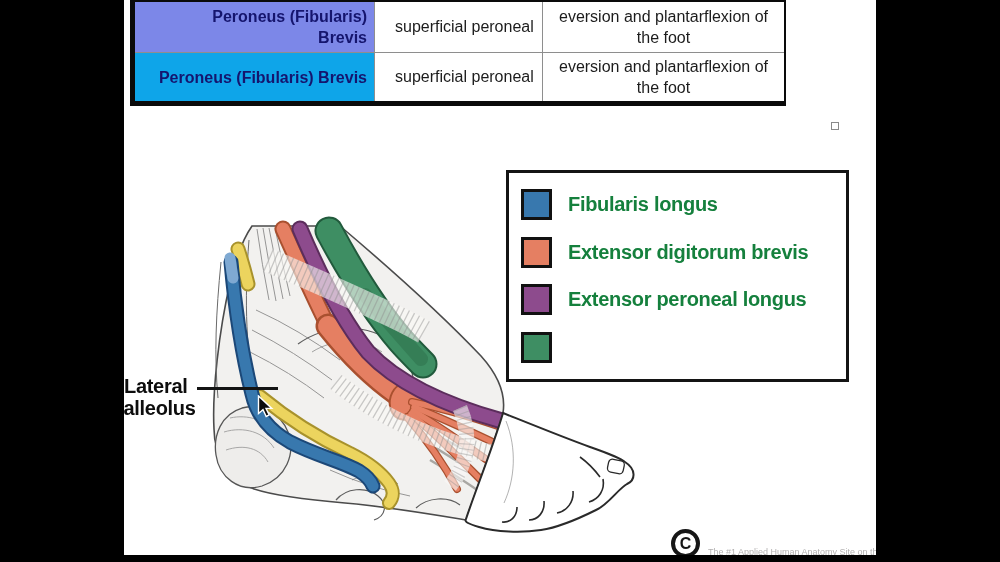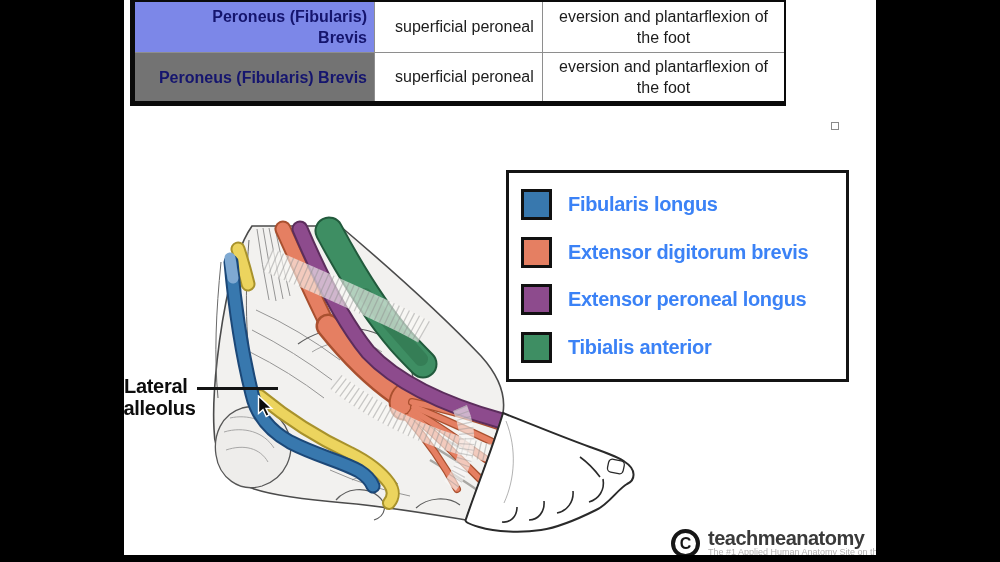--- a/index.html
+++ b/index.html
@@ -25,21 +25,21 @@
   .cell.muscle span{display:block;white-space:nowrap;}
   .cell.nerve{padding-left:20px;}
   .cell.action{align-items:center;text-align:center;line-height:21px;padding:4px 4px;}
 
   
   #legend{position:absolute;left:506px;top:170px;width:325px;height:206px;
     border:3px solid #141414;background:#fff;z-index:10;
     display:flex;flex-direction:column;justify-content:space-evenly;padding-left:12px;box-sizing:content-box;}
   .legend-item{display:flex;align-items:center;height:33px;}
   .swatch{width:25px;height:25px;border:3px solid #111;flex:0 0 auto;}
-  .legend-label{margin-left:16px;font-weight:bold;font-size:20px;color:#3b82f6;
+  .legend-label{margin-left:16px;font-weight:bold;font-size:20px;color:#15803d;
     letter-spacing:-0.3px;white-space:nowrap;}
 
   
   .anno{position:absolute;font-weight:bold;font-size:20px;color:#0d0d0d;z-index:5;
     line-height:21px;white-space:nowrap;letter-spacing:-0.3px;}
   #anno-line1{left:124px;top:376px;}
   #anno-line2{left:106px;top:398px;}
   #leader-line{position:absolute;left:197px;top:387px;width:81px;height:3px;background:#141414;z-index:5;}
 
   
@@ -172,21 +172,21 @@
     <div class="cell muscle" style="background-color: rgb(124, 135, 232);">
       <span>Peroneus (Fibularis)</span>
       <span>Brevis</span>
     </div>
     <div class="cell nerve">
       <span>superficial peroneal</span>
     </div>
     <div class="cell action">
       <span>eversion and plantarflexion of the foot</span>
     </div>
-    <div class="cell muscle" style="background-color: #737373; padding-left: 16px;">
+    <div class="cell muscle" style="background-color: #0ea5e9; padding-left: 16px;">
       <span>Peroneus (Fibularis) Brevis</span>
       <span></span>
     </div>
     <div class="cell nerve">
       <span>superficial peroneal</span>
     </div>
     <div class="cell action">
       <span>eversion and plantarflexion of the foot</span>
     </div>
   </div>
@@ -199,36 +199,34 @@
     <div class="legend-item">
       <div class="swatch" style="background-color: rgb(229, 127, 98);"></div>
       <div class="legend-label">Extensor digitorum brevis</div>
     </div>
     <div class="legend-item">
       <div class="swatch" style="background-color: rgb(141, 75, 141);"></div>
       <div class="legend-label">Extensor peroneal longus</div>
     </div>
     <div class="legend-item">
       <div class="swatch" style="background-color: rgb(62, 142, 99);"></div>
-      <div class="legend-label">Tibialis anterior</div>
     </div>
   </div>
 
   <div id="anno-line1" class="anno">Lateral</div>
   <div id="anno-line2" class="anno">malleolus</div>
   <div id="leader-line"></div>
 
   <div id="detail-square"></div>
 
   <svg id="cursor" width="18" height="26" viewBox="0 0 18 26">
     <path d="M1.5,1 L1.5,18.5 L6,14.7 L9.2,21.5 L12.2,20 L9,13.4 L14.8,13.4 Z" fill="#0d0d0d" stroke="#ffffff" stroke-width="1.4"></path>
   </svg>
 
   <div id="copyright-circle">
     <span>C</span>
   </div>
-  <div id="brand-name">teachmeanatomy</div>
   <div id="brand-tagline">The #1 Applied Human Anatomy Site on the Web.</div>
 
   <div id="bar-left" class="bar"></div>
   <div id="bar-right" class="bar"></div>
   <div id="bar-bottom" class="bar"></div>
 </div>
 
 </body></html>

